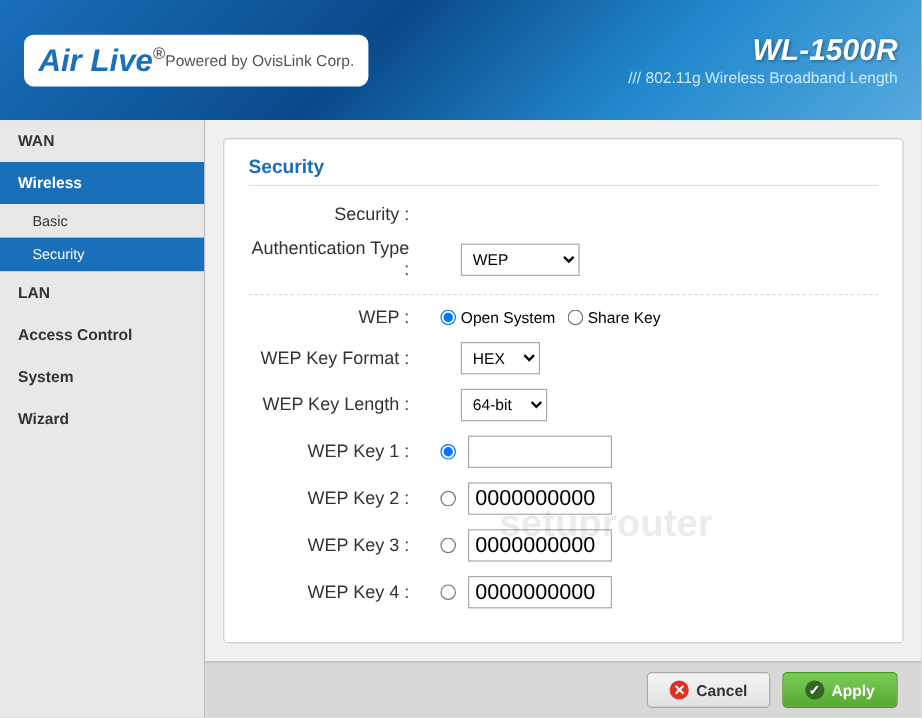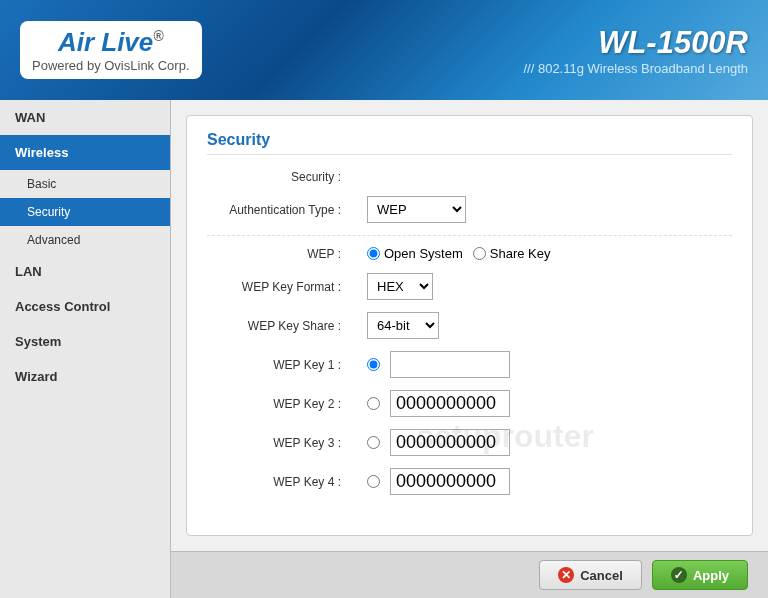--- a/index.html
+++ b/index.html
@@ -25,21 +25,21 @@
     .logo-area {
       display: flex;
       flex-direction: column;
       align-items: flex-start;
     }
     .logo-box {
       background: white;
       border-radius: 8px;
       padding: 6px 12px;
       display: flex;
-      flex-direction: column;
+      flex-direction: row;
       align-items: center;
       justify-content: space-between;
     }
     .logo-brand {
       font-size: 26px;
       font-weight: bold;
       color: #1a6fba;
       font-style: italic;
     }
     .logo-brand span {
@@ -47,21 +47,21 @@
     }
     .logo-powered {
       font-size: 13px;
       color: #555;
     }
     .header-right {
       text-align: right;
       color: white;
     }
     .header-model {
-      font-size: 31px;
+      font-size: 25px;
       font-weight: bold;
       font-style: italic;
       color: white;
       text-shadow: 1px 1px 3px rgba(0,0,0,0.4);
     }
     .header-desc {
       font-size: 13px;
       color: #cce8ff;
     }
 
@@ -130,41 +130,42 @@
     .form-row {
       display: flex;
       align-items: center;
       margin-bottom: 12px;
     }
     .form-label {
       text-align: right;
       width: 160px;
       padding-right: 26px;
       color: #333;
-      font-size: 12px;
+      font-size: 15px;
       flex-shrink: 0;
     }
     .form-control {
       display: flex;
       align-items: center;
       gap: 10px;
     }
     .radio-label {
       display: flex;
       align-items: center;
       gap: 4px;
       cursor: pointer;
       font-size: 13px;
     }
     select {
       padding: 4px 5px;
       border: 1px solid #aaa;
       background: white;
       font-size: 13px;
       cursor: pointer;
+      margin-left: 17px;
     }
     input[type="text"] {
       border: 1px solid #aaa;
       padding: 2px 5px;
       font-size: 18px;
       width: 120px;
     }
     input[type="radio"] {
       cursor: pointer;
     }
@@ -254,21 +255,20 @@
   </div>
 </div>
 
 <div class="main-layout">
 
   <div class="sidebar">
     <div class="sidebar-item">WAN</div>
     <div class="sidebar-item active">Wireless</div>
     <div class="sidebar-item sub">Basic</div>
     <div class="sidebar-item sub active">Security</div>
-    <div class="sidebar-item sub">Advanced</div>
     <div class="sidebar-item">LAN</div>
     <div class="sidebar-item">Access Control</div>
     <div class="sidebar-item">System</div>
     <div class="sidebar-item">Wizard</div>
   </div>
 
   <div class="content-area">
     <div class="content-panel">
       <div class="panel-title">Security</div>
 
@@ -308,21 +308,21 @@
           <div class="form-label">WEP Key Format :</div>
           <div class="form-control">
             <select>
               <option>HEX</option>
               <option>ASCII</option>
             </select>
           </div>
         </div>
 
         <div class="form-row">
-          <div class="form-label">WEP Key Share :</div>
+          <div class="form-label">WEP Key Length :</div>
           <div class="form-control">
             <select>
               <option>64-bit</option>
               <option>128-bit</option>
             </select>
           </div>
         </div>
 
         <div class="form-row">
           <div class="form-label">WEP Key 1 :</div>

